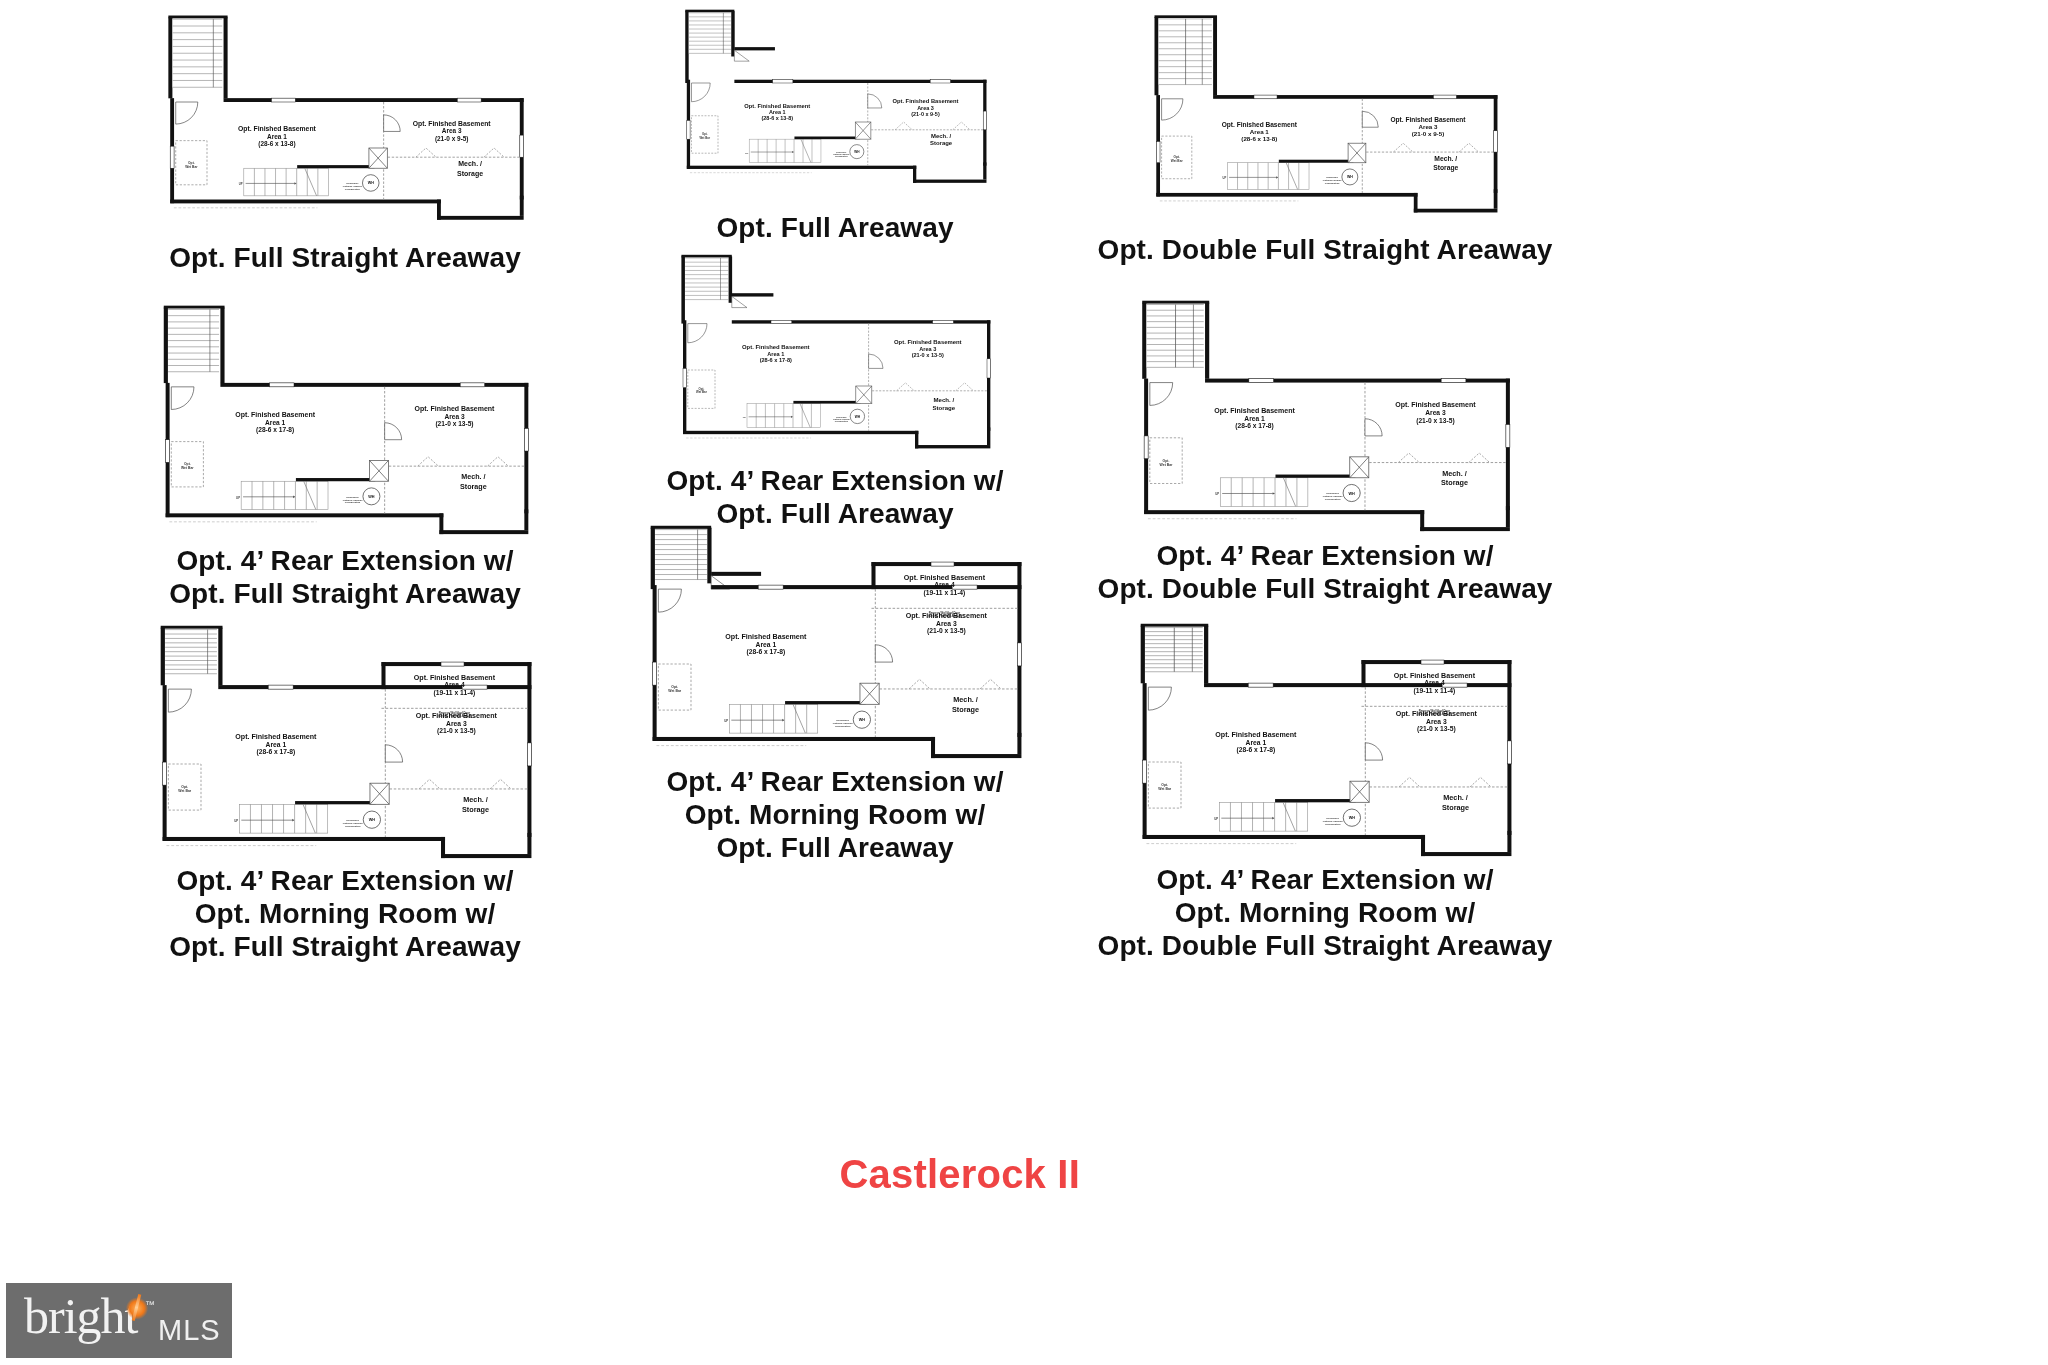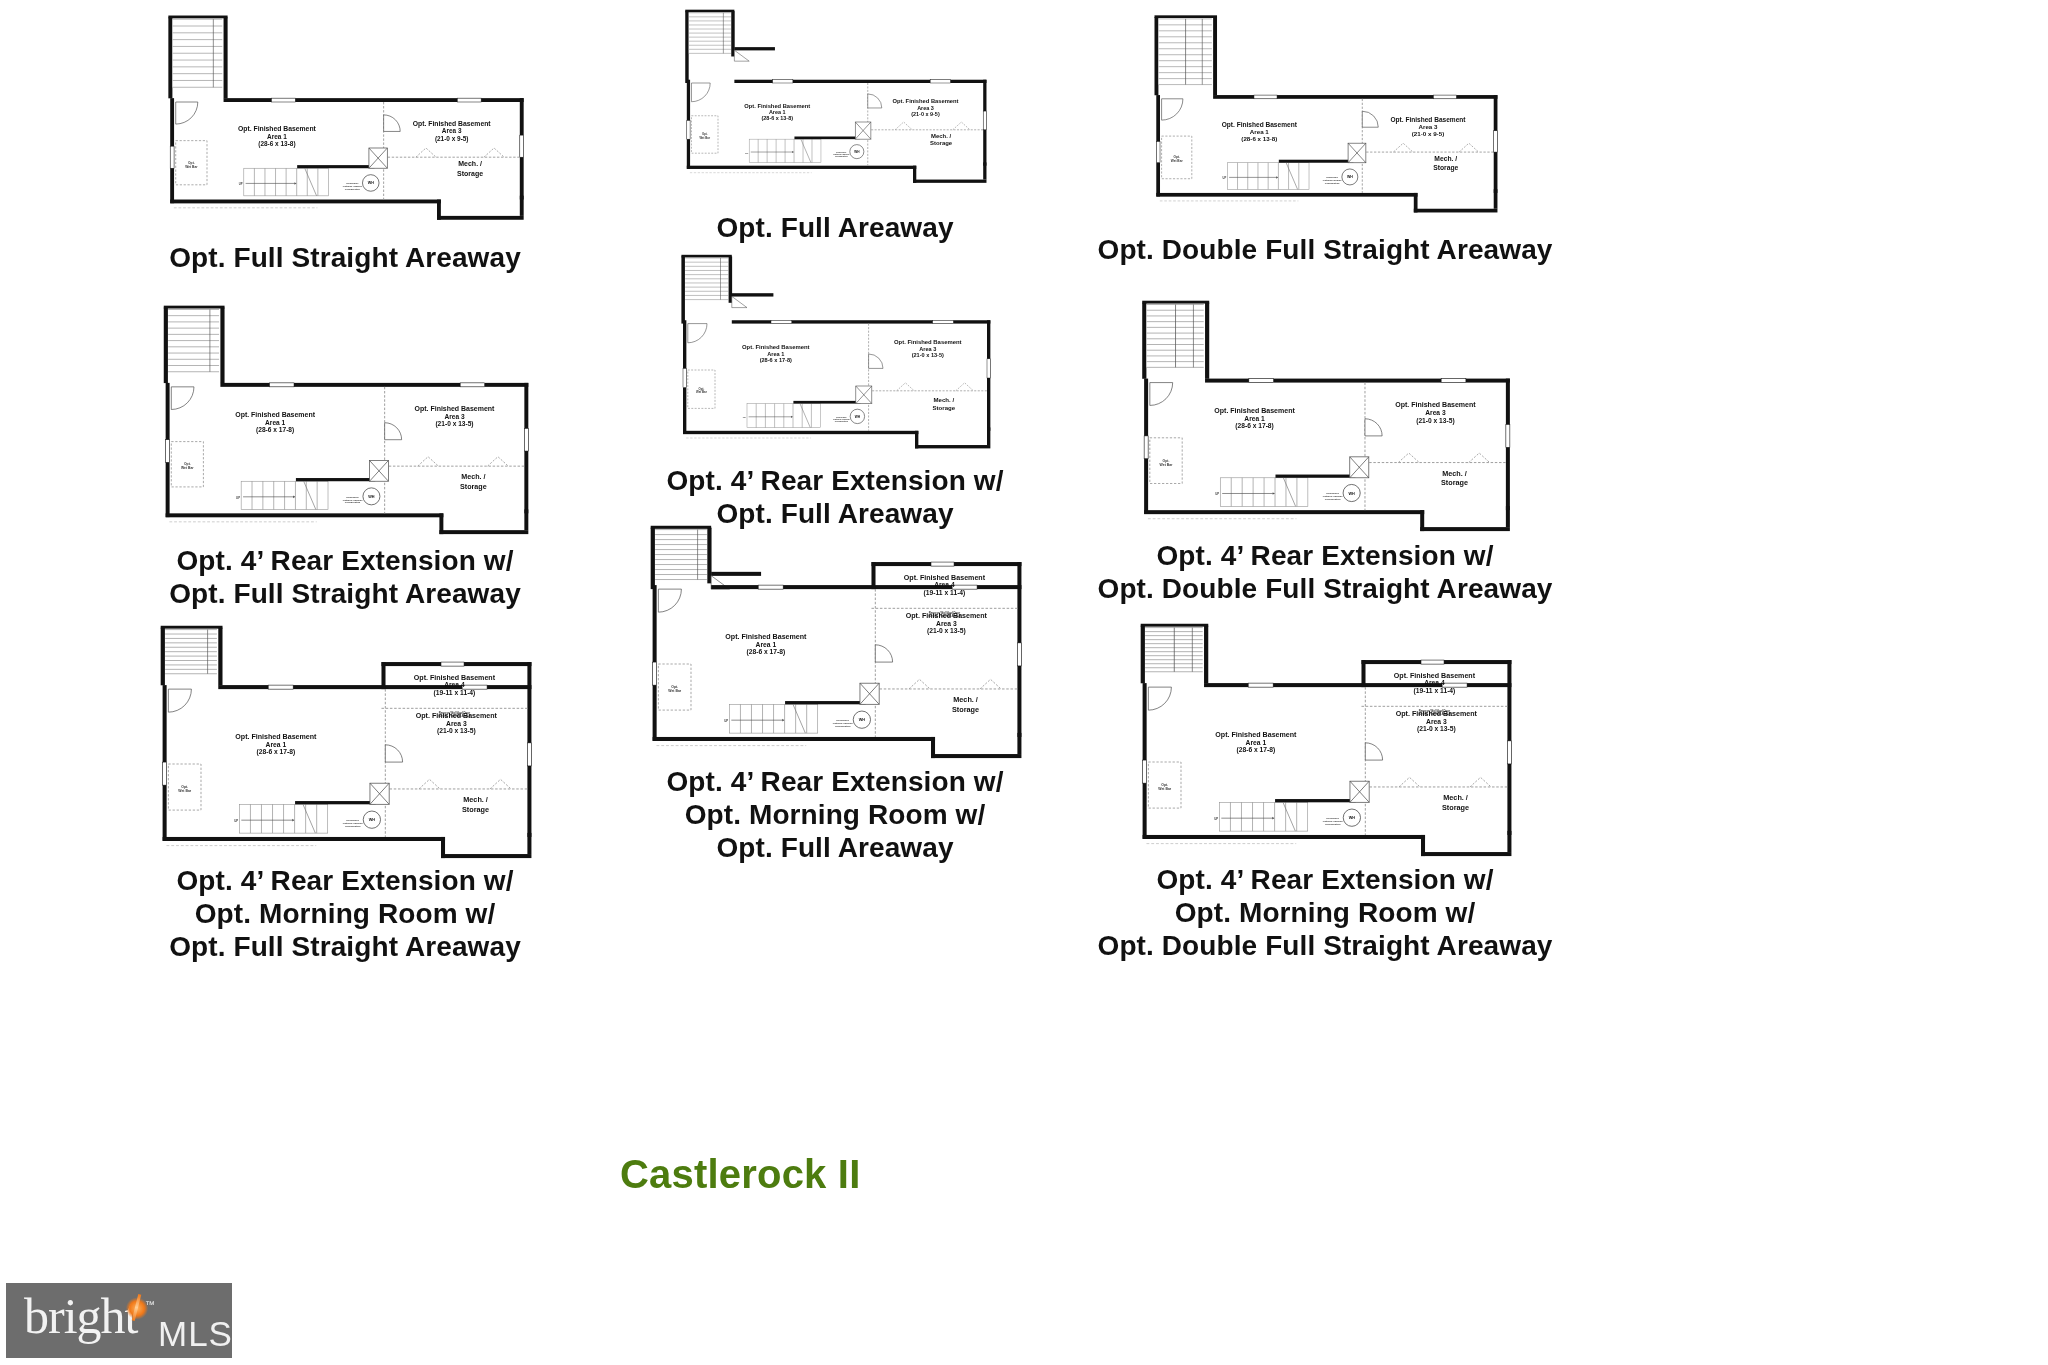--- a/index.html
+++ b/index.html
@@ -9,37 +9,37 @@
   .plan-cell{position:absolute;}
   .plan-svg{display:block;}
   .caption{
     position:absolute;left:0;right:0;text-align:center;
     font-family:"Liberation Sans",sans-serif;
     font-weight:700;color:#111;line-height:1.17;
     letter-spacing:.1px;
   }
   .caption.sz1{font-size:28px;}
   .maintitle{
-    position:absolute;text-align:left;font-weight:700;
-    font-size:40px;line-height:1.22;color:#4d7c0f;letter-spacing:.2px;
+    position:absolute;text-align:right;font-weight:700;
+    font-size:40px;line-height:1.22;color:#ef4444;letter-spacing:.2px;
   }
 
   
   #mls-logo{
     position:absolute;left:6px;top:1283px;width:226px;height:75px;
     background:#6d6d6d;
   }
   #mls-logo .bright{
     position:absolute;left:18px;top:8px;
     font-family:"Liberation Serif",serif;font-size:50px;color:#f2f2f2;
     letter-spacing:-1px;line-height:1;
   }
   #mls-logo .mls{
     position:absolute;left:152px;top:33px;
-    font-family:"Liberation Sans",sans-serif;font-size:35px;color:#f0f0f0;
+    font-family:"Liberation Sans",sans-serif;font-size:29px;color:#f0f0f0;
     letter-spacing:1px;line-height:1;
   }
   #mls-logo .spark{
     position:absolute;left:120px;top:14px;width:22px;height:22px;
     background:
       radial-gradient(circle at 50% 52%, #ffb25e 0%, #f07818 46%, rgba(240,120,24,0) 70%);
   }
   #mls-logo .spark:after{
     content:"";position:absolute;left:9px;top:-3px;width:3px;height:27px;
     background:linear-gradient(#f07818,#ffcf96,#f07818);

